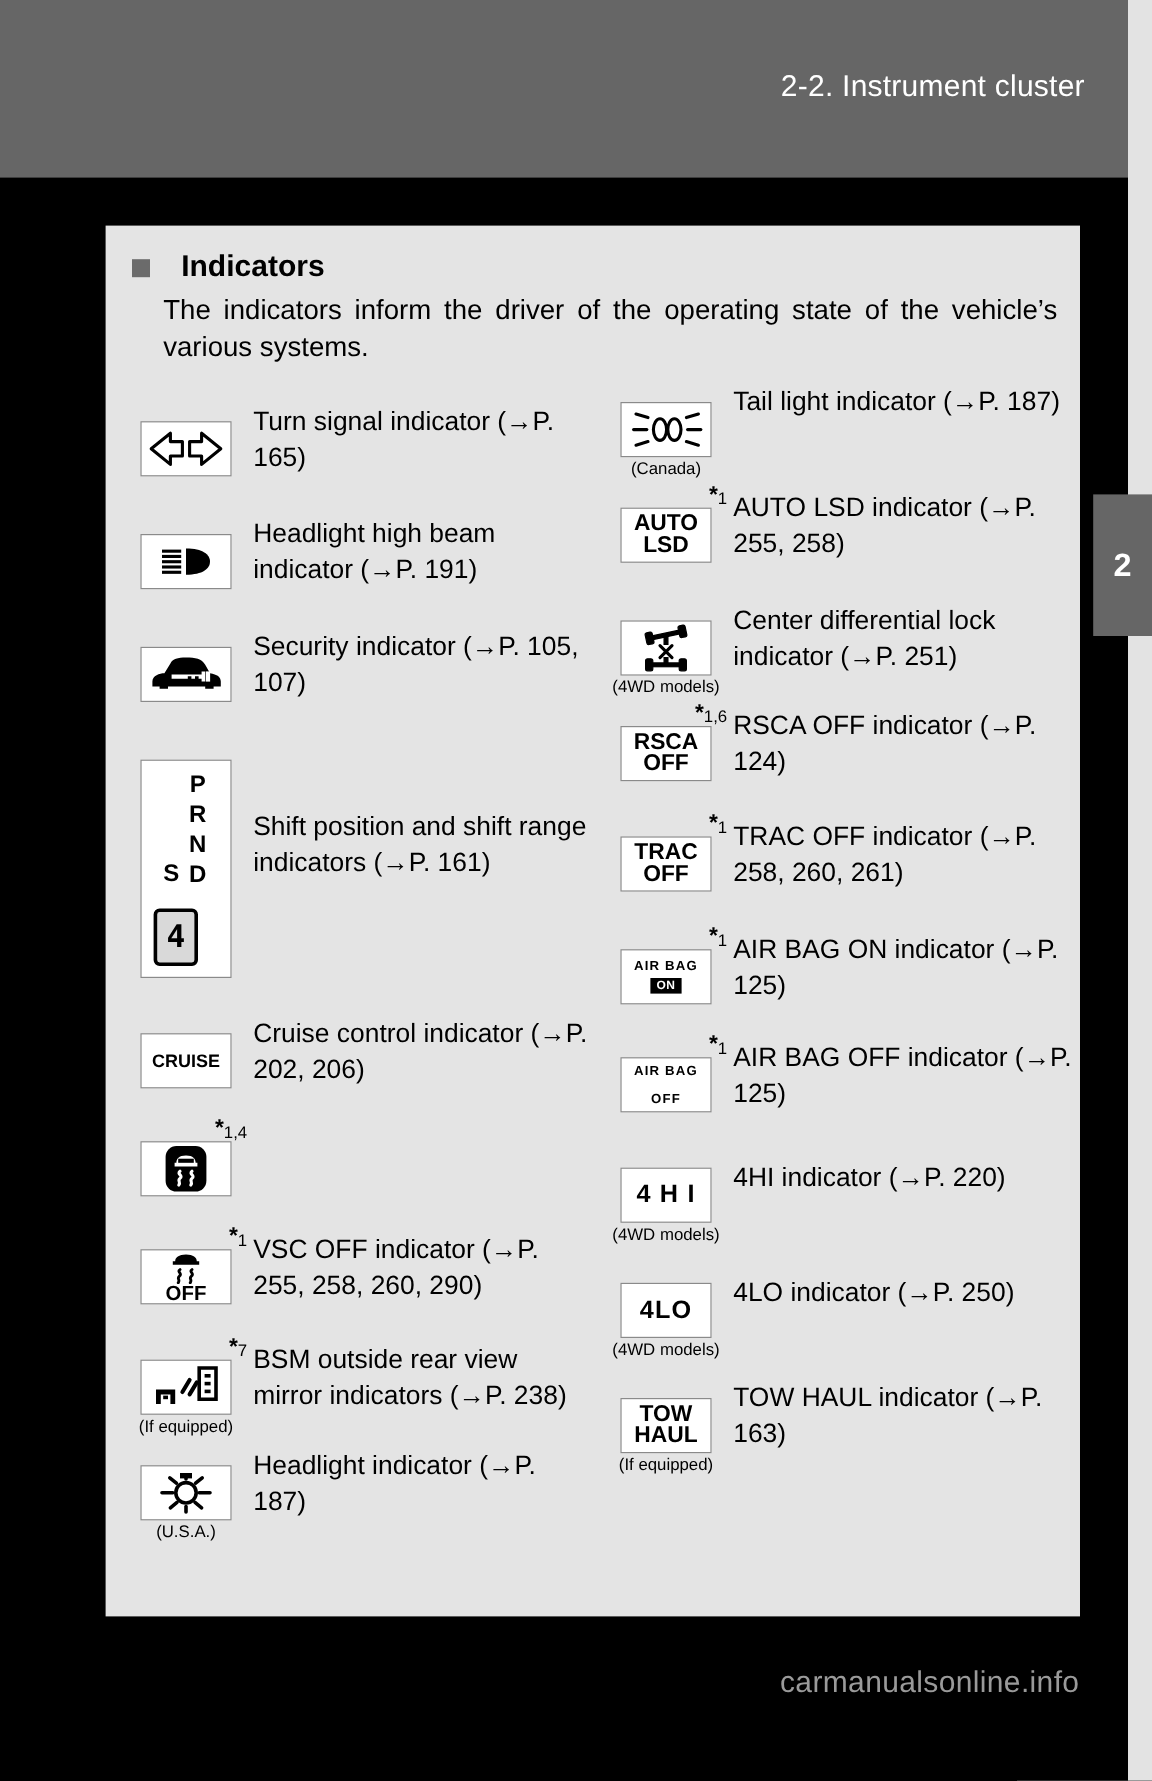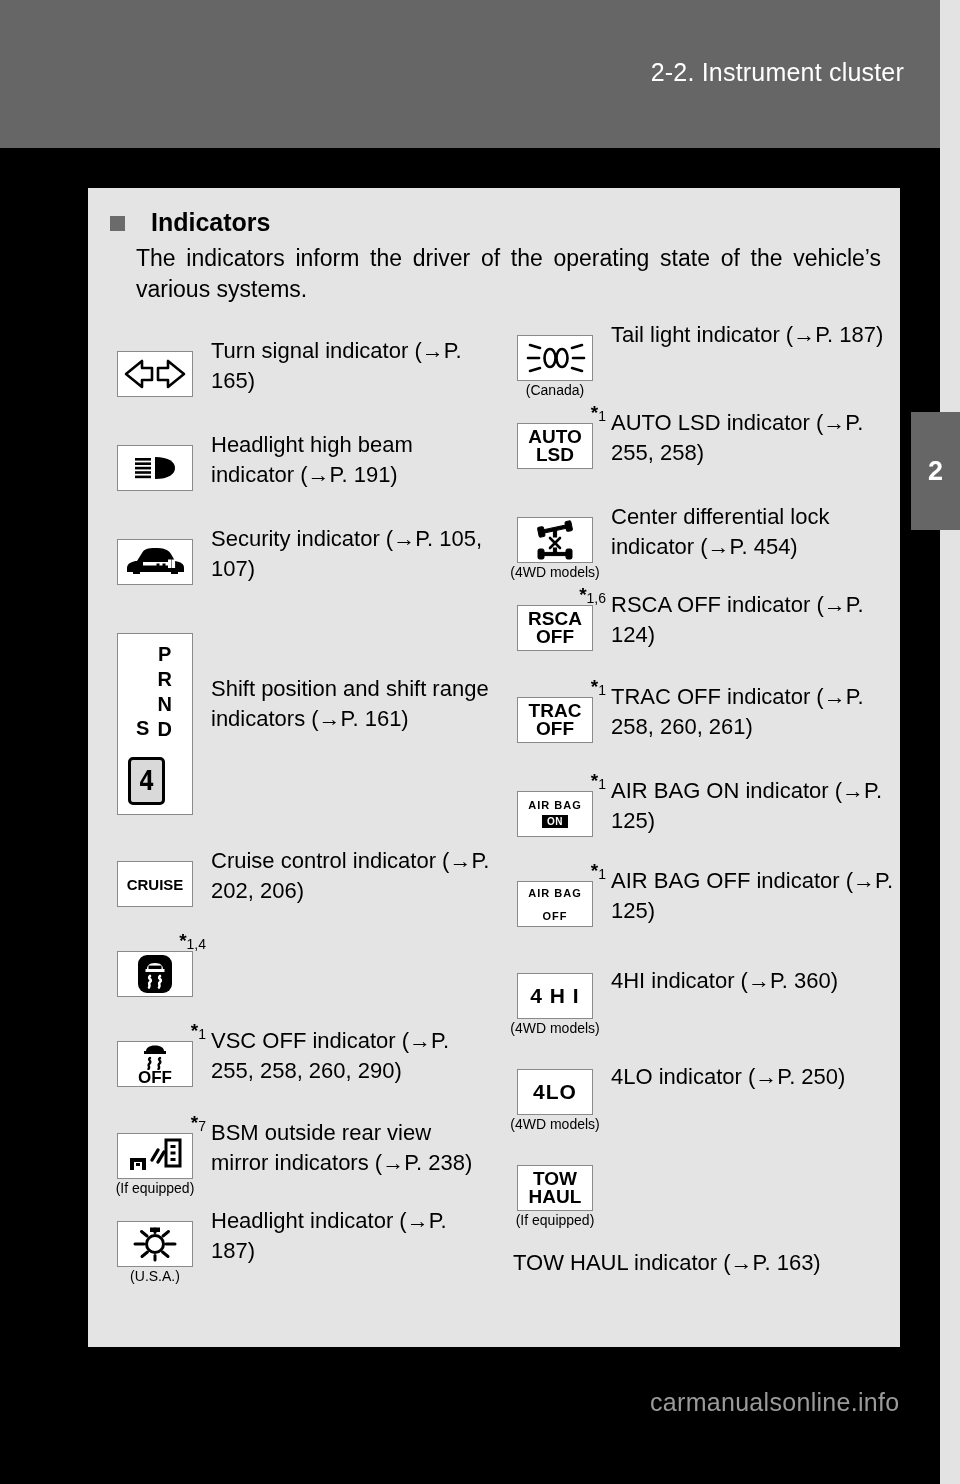--- a/index.html
+++ b/index.html
@@ -385,21 +385,21 @@
                 <path d="M16 18 L26 28 M26 18 L16 28" stroke-width="2.6" fill="none" stroke-linecap="round"></path>
                 <rect x="19.4" y="28" width="3.2" height="6"></rect>
                 <rect x="4" y="29" width="6" height="10" rx="1.6"></rect>
                 <rect x="32" y="29" width="6" height="10" rx="1.6"></rect>
                 <rect x="9" y="32.4" width="24" height="3.2"></rect>
               </g>
             </svg>
           </div>
           <div class="sub">(4WD models)</div>
         </div>
-        <div class="desc">Center differential lock indicator (→P. 454)</div>
+        <div class="desc">Center differential lock indicator (→P. 251)</div>
       </div>
 
       <div class="row" style="margin-top:8px;">
         <div class="icon-wrap">
           <div class="star"><span class="s">*</span><span class="n">1,6</span></div>
           <div class="icon-box">
             <div class="t1">
               <div>RSCA</div>
               <div>OFF</div>
             </div>
@@ -452,35 +452,35 @@
       </div>
 
       <div class="row" style="margin-top:12px;">
         <div class="icon-wrap">
           <div class="star blank">*</div>
           <div class="icon-box">
             <span class="big4">4 H I</span>
           </div>
           <div class="sub">(4WD models)</div>
         </div>
-        <div class="desc" style="padding-top:10px;">4HI indicator (→P. 360)</div>
+        <div class="desc" style="padding-top:10px;">4HI indicator (→P. 220)</div>
       </div>
 
       <div class="row" style="margin-top:16px;">
         <div class="icon-wrap">
           <div class="star blank">*</div>
           <div class="icon-box">
             <span class="big4">4LO</span>
           </div>
           <div class="sub">(4WD models)</div>
         </div>
         <div class="desc" style="padding-top:10px;">4LO indicator (→P. 250)</div>
       </div>
 
-      <div class="row" style="margin-top:16px;flex-direction:column;">
+      <div class="row" style="margin-top:16px;">
         <div class="icon-wrap">
           <div class="star blank">*</div>
           <div class="icon-box">
             <div class="t1">
               <div>TOW</div>
               <div>HAUL</div>
             </div>
           </div>
           <div class="sub">(If equipped)</div>
         </div>

